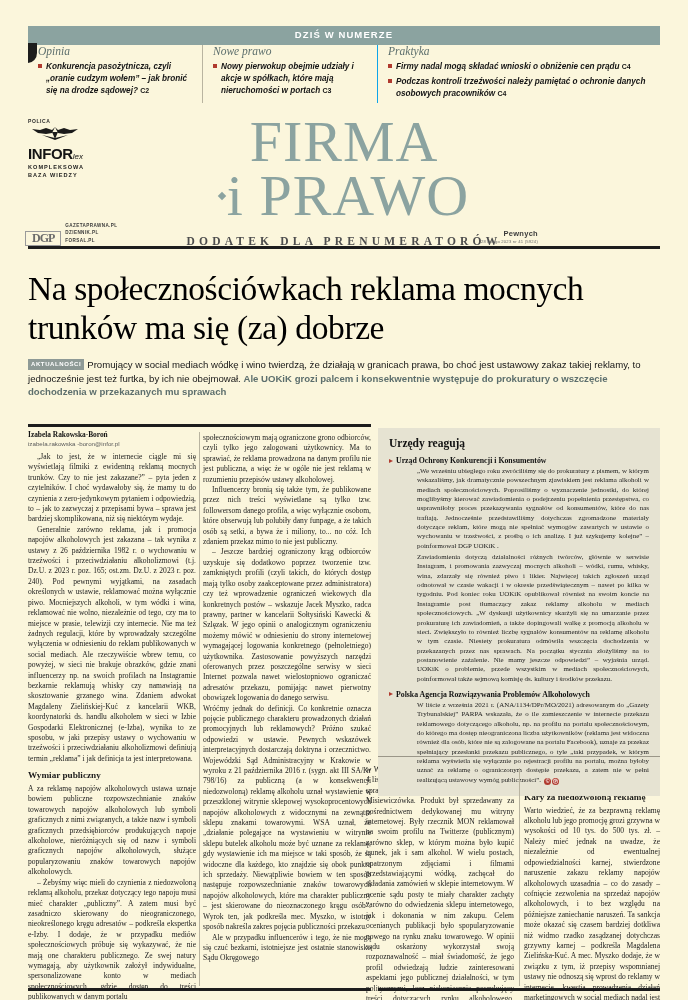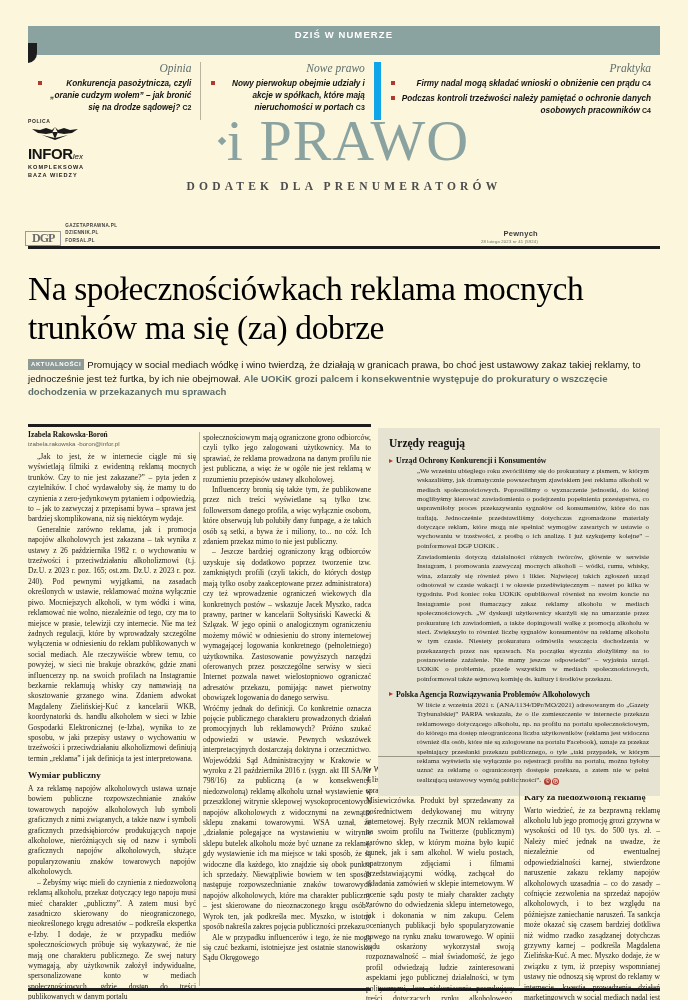--- a/index.html
+++ b/index.html
@@ -19,41 +19,39 @@
   
   .teaser-wrap {
     position: absolute;
     left: 28px;
     top: 26px;
     width: 632px;
   }
   .teaser-bar {
     background: #8ba3a0;
     color: #ffffff;
-    height: 29px;
+    height: 19px;
     line-height: 17px;
     text-align: center;
     font-family: "Liberation Sans", sans-serif;
     font-weight: bold;
     font-size: 9.5px;
     letter-spacing: 1.1px;
   }
   .teaser-cols {
     display: flex;
-    margin-top: 7px;
     position: relative;
-    text-align: right;
   }
   .teaser-col {
     padding: 0 9px 0 10px;
     position: relative;
   }
   .teaser-col.c0 { width: 158px; }
   .teaser-col.c1 { width: 158px; border-left: 1px solid #b9b4a0; }
-  .teaser-col.c2 { width: 268px; border-left: 7px solid #0ea5e9; }
+  .teaser-col.c2 { width: 268px; border-left: 1px solid #0ea5e9; }
   .teaser-head {
     font-family: "Liberation Serif", serif;
     font-style: italic;
     font-size: 11.5px;
     color: #5d6f6d;
     margin-bottom: 4px;
   }
   .teaser-item {
     font-family: "Liberation Sans", sans-serif;
     font-style: italic;
@@ -461,20 +459,21 @@
       </svg>
     </div>
     <div class="infor-name"><span>INFOR</span><span class="lex">lex</span></div>
     <div class="infor-sub">
       <div>KOMPLEKSOWA</div>
       <div>BAZA WIEDZY</div>
     </div>
   </div>
 
   <div class="title-block">
+    <div class="title-firma">FIRMA</div>
     <div class="title-prawo"><span class="diamond"></span><span>i PRAWO</span></div>
     <div class="title-sub">DODATEK DLA PRENUMERATORÓW</div>
   </div>
 
   <div class="dgp-logo">
     <div class="dgp-mark">DGP</div>
     <div class="dgp-urls">
       <div>GAZETAPRAWNA.PL</div>
       <div>DZIENNIK.PL</div>
       <div>FORSAL.PL</div>

